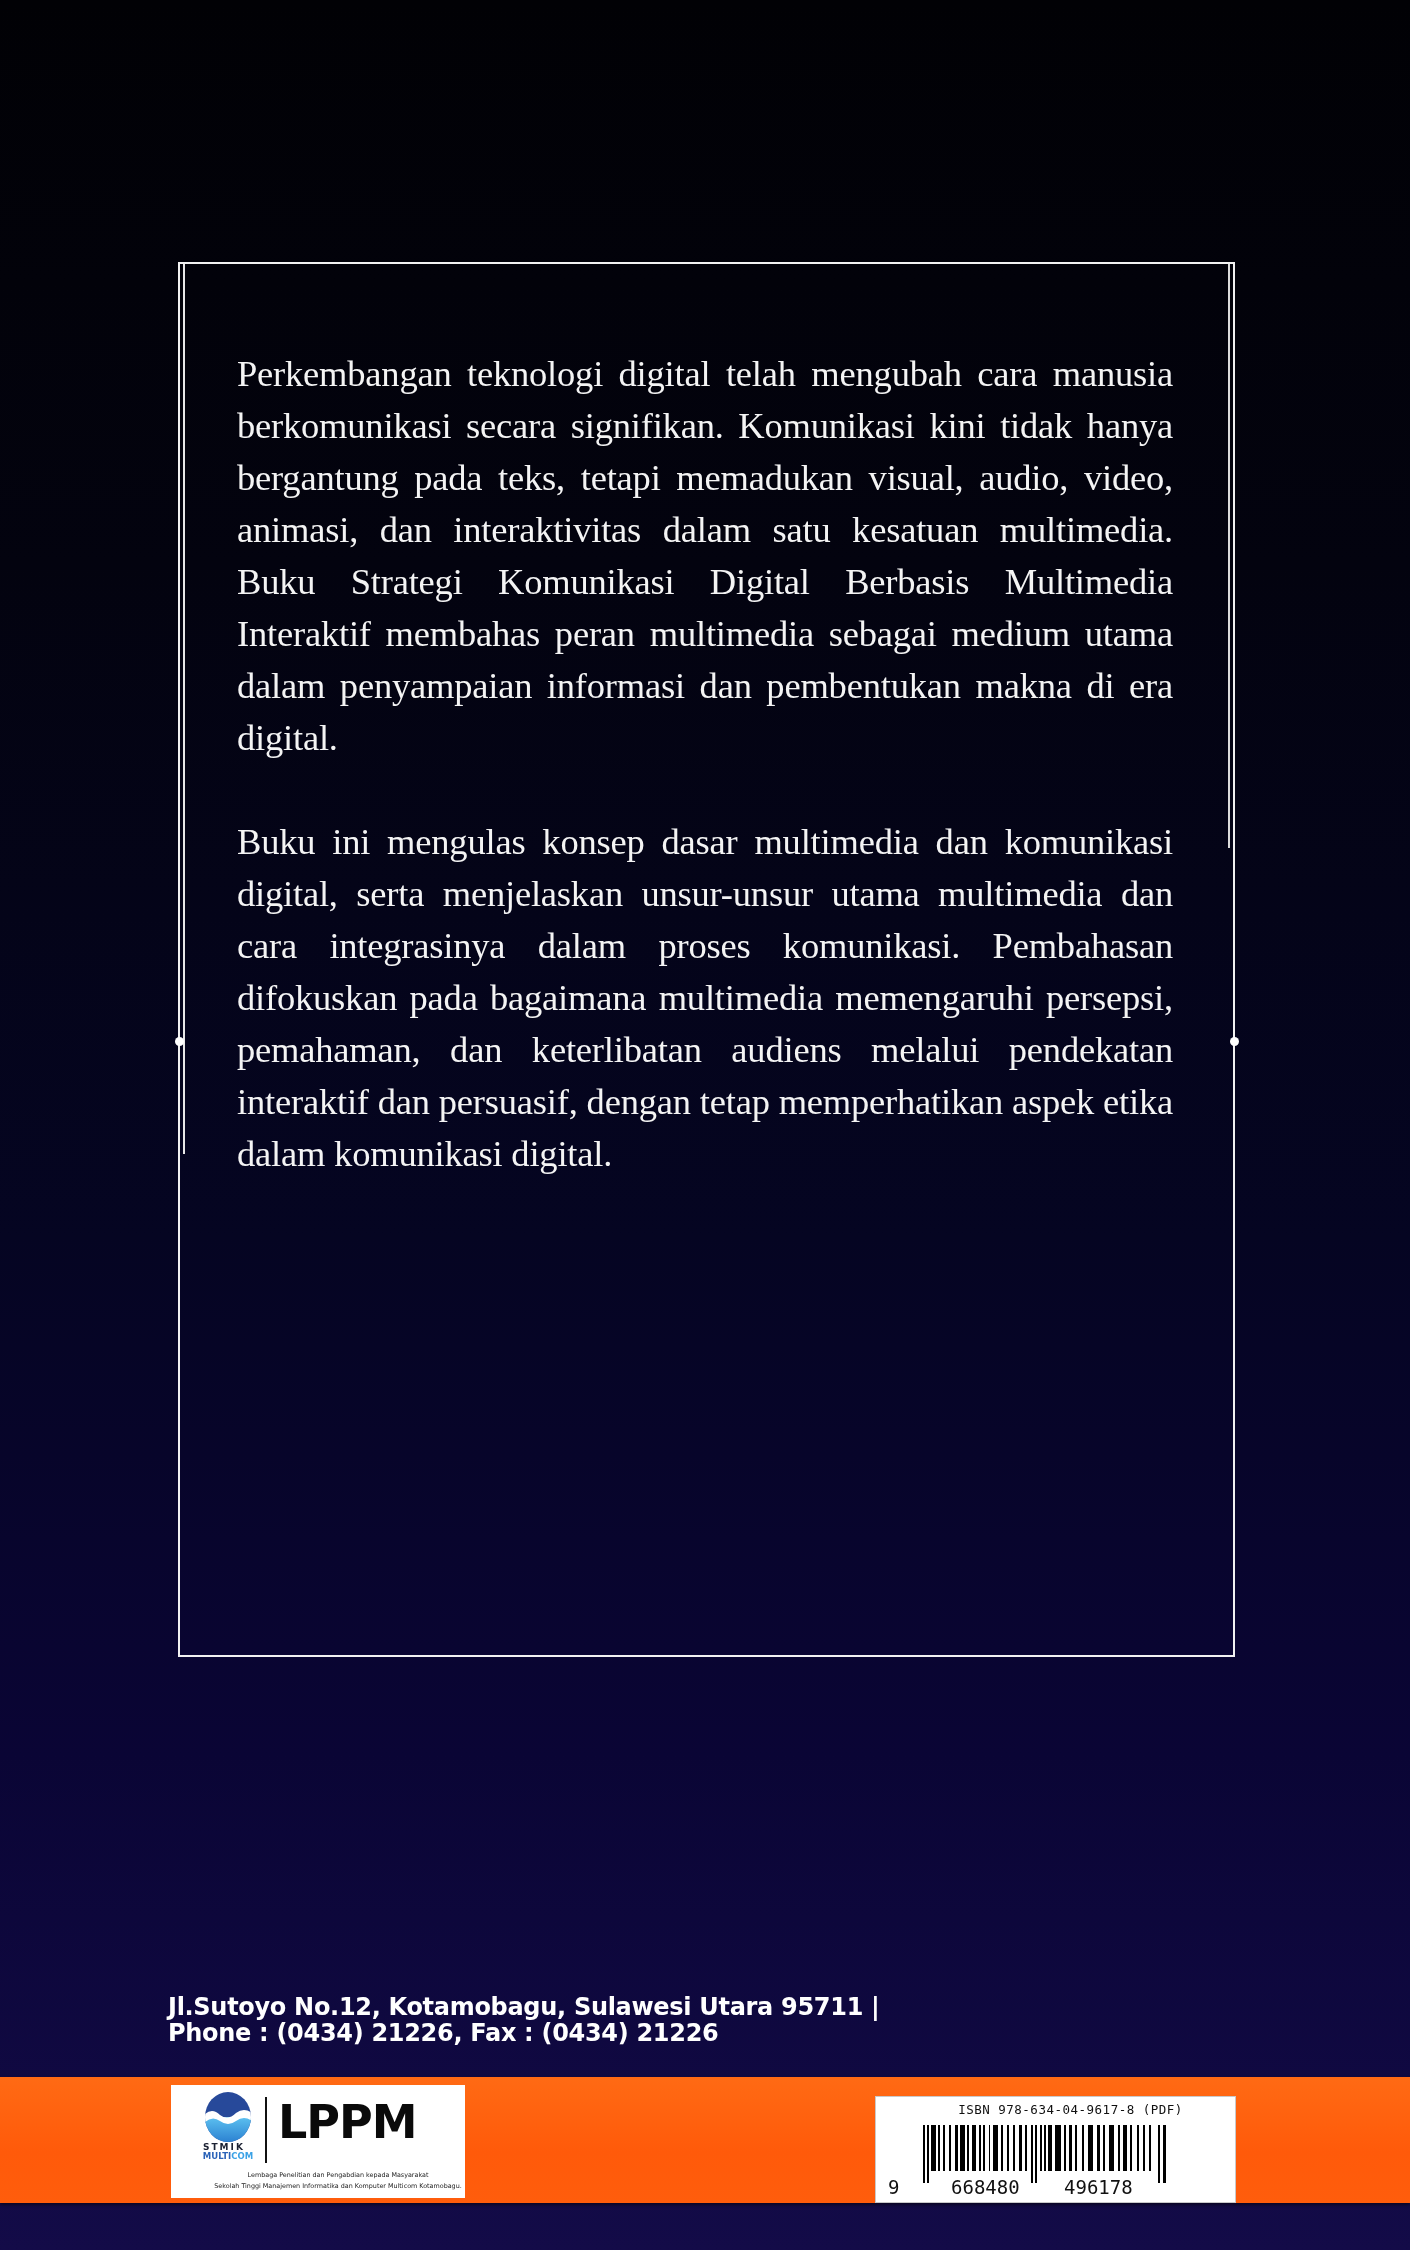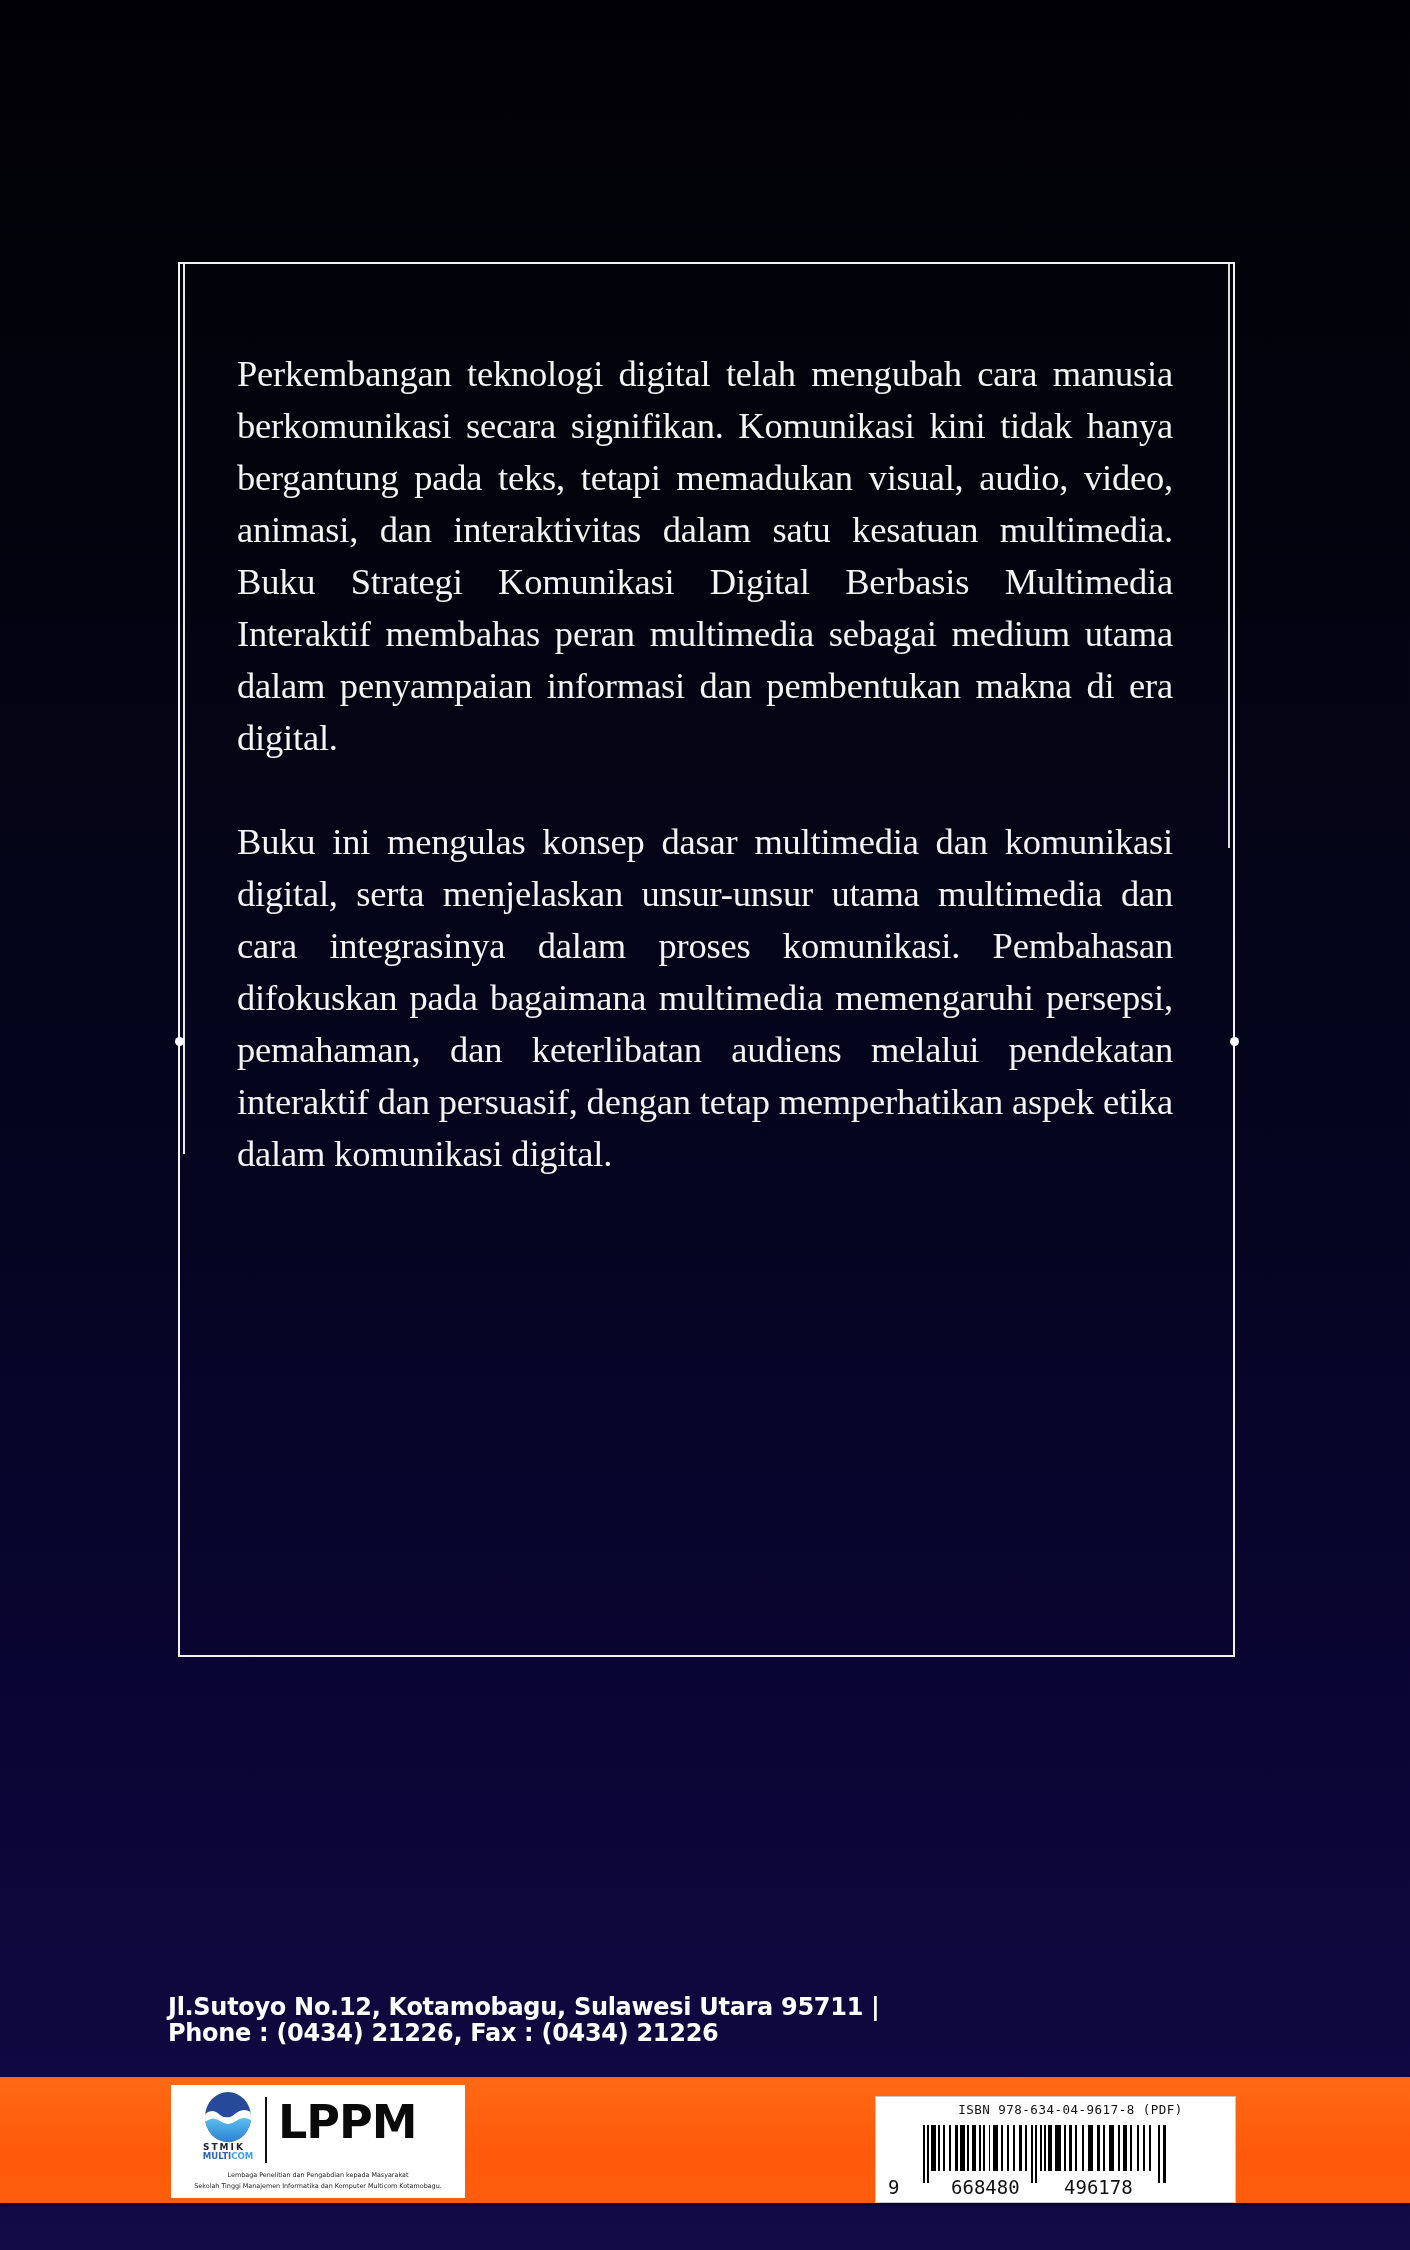--- a/index.html
+++ b/index.html
@@ -63,21 +63,21 @@
   .logo-multicom .com { color: #3aa2e6; }
   .logo-divider {
     position: absolute; left: 94px; top: 12px; width: 2px; height: 66px; background: #111;
   }
   .logo-lppm {
     position: absolute; left: 107px; top: 12px; font-family: "DejaVu Sans", sans-serif;
     font-weight: bold; font-size: 46px; line-height: 50px; color: #0a0a0a; letter-spacing: -1px;
   }
   .logo-caption {
     position: absolute; left: 0; top: 85px; width: 294px; text-align: center;
-    font-family: "DejaVu Sans", sans-serif; font-size: 6.4px; line-height: 11px; color: #222;
+    font-family: "DejaVu Sans", sans-serif; font-size: 6.4px; line-height: 11px; color: #222; padding-left: 20px;
   }
   .isbn-box {
     position: absolute; left: 875px; top: 2084px; width: 361px; height: 107px;
     background: #ffffff; border: 1px solid #c9c9c9; box-sizing: border-box; margin-top: 12px;
   }
   .isbn-text {
     position: absolute; left: 0; top: 5px; width: 100%; text-align: center;
     font-family: "DejaVu Sans Mono", monospace; font-size: 12.5px; color: #111; letter-spacing: 0.5px;
     padding-left: 30px; box-sizing: border-box;
   }

